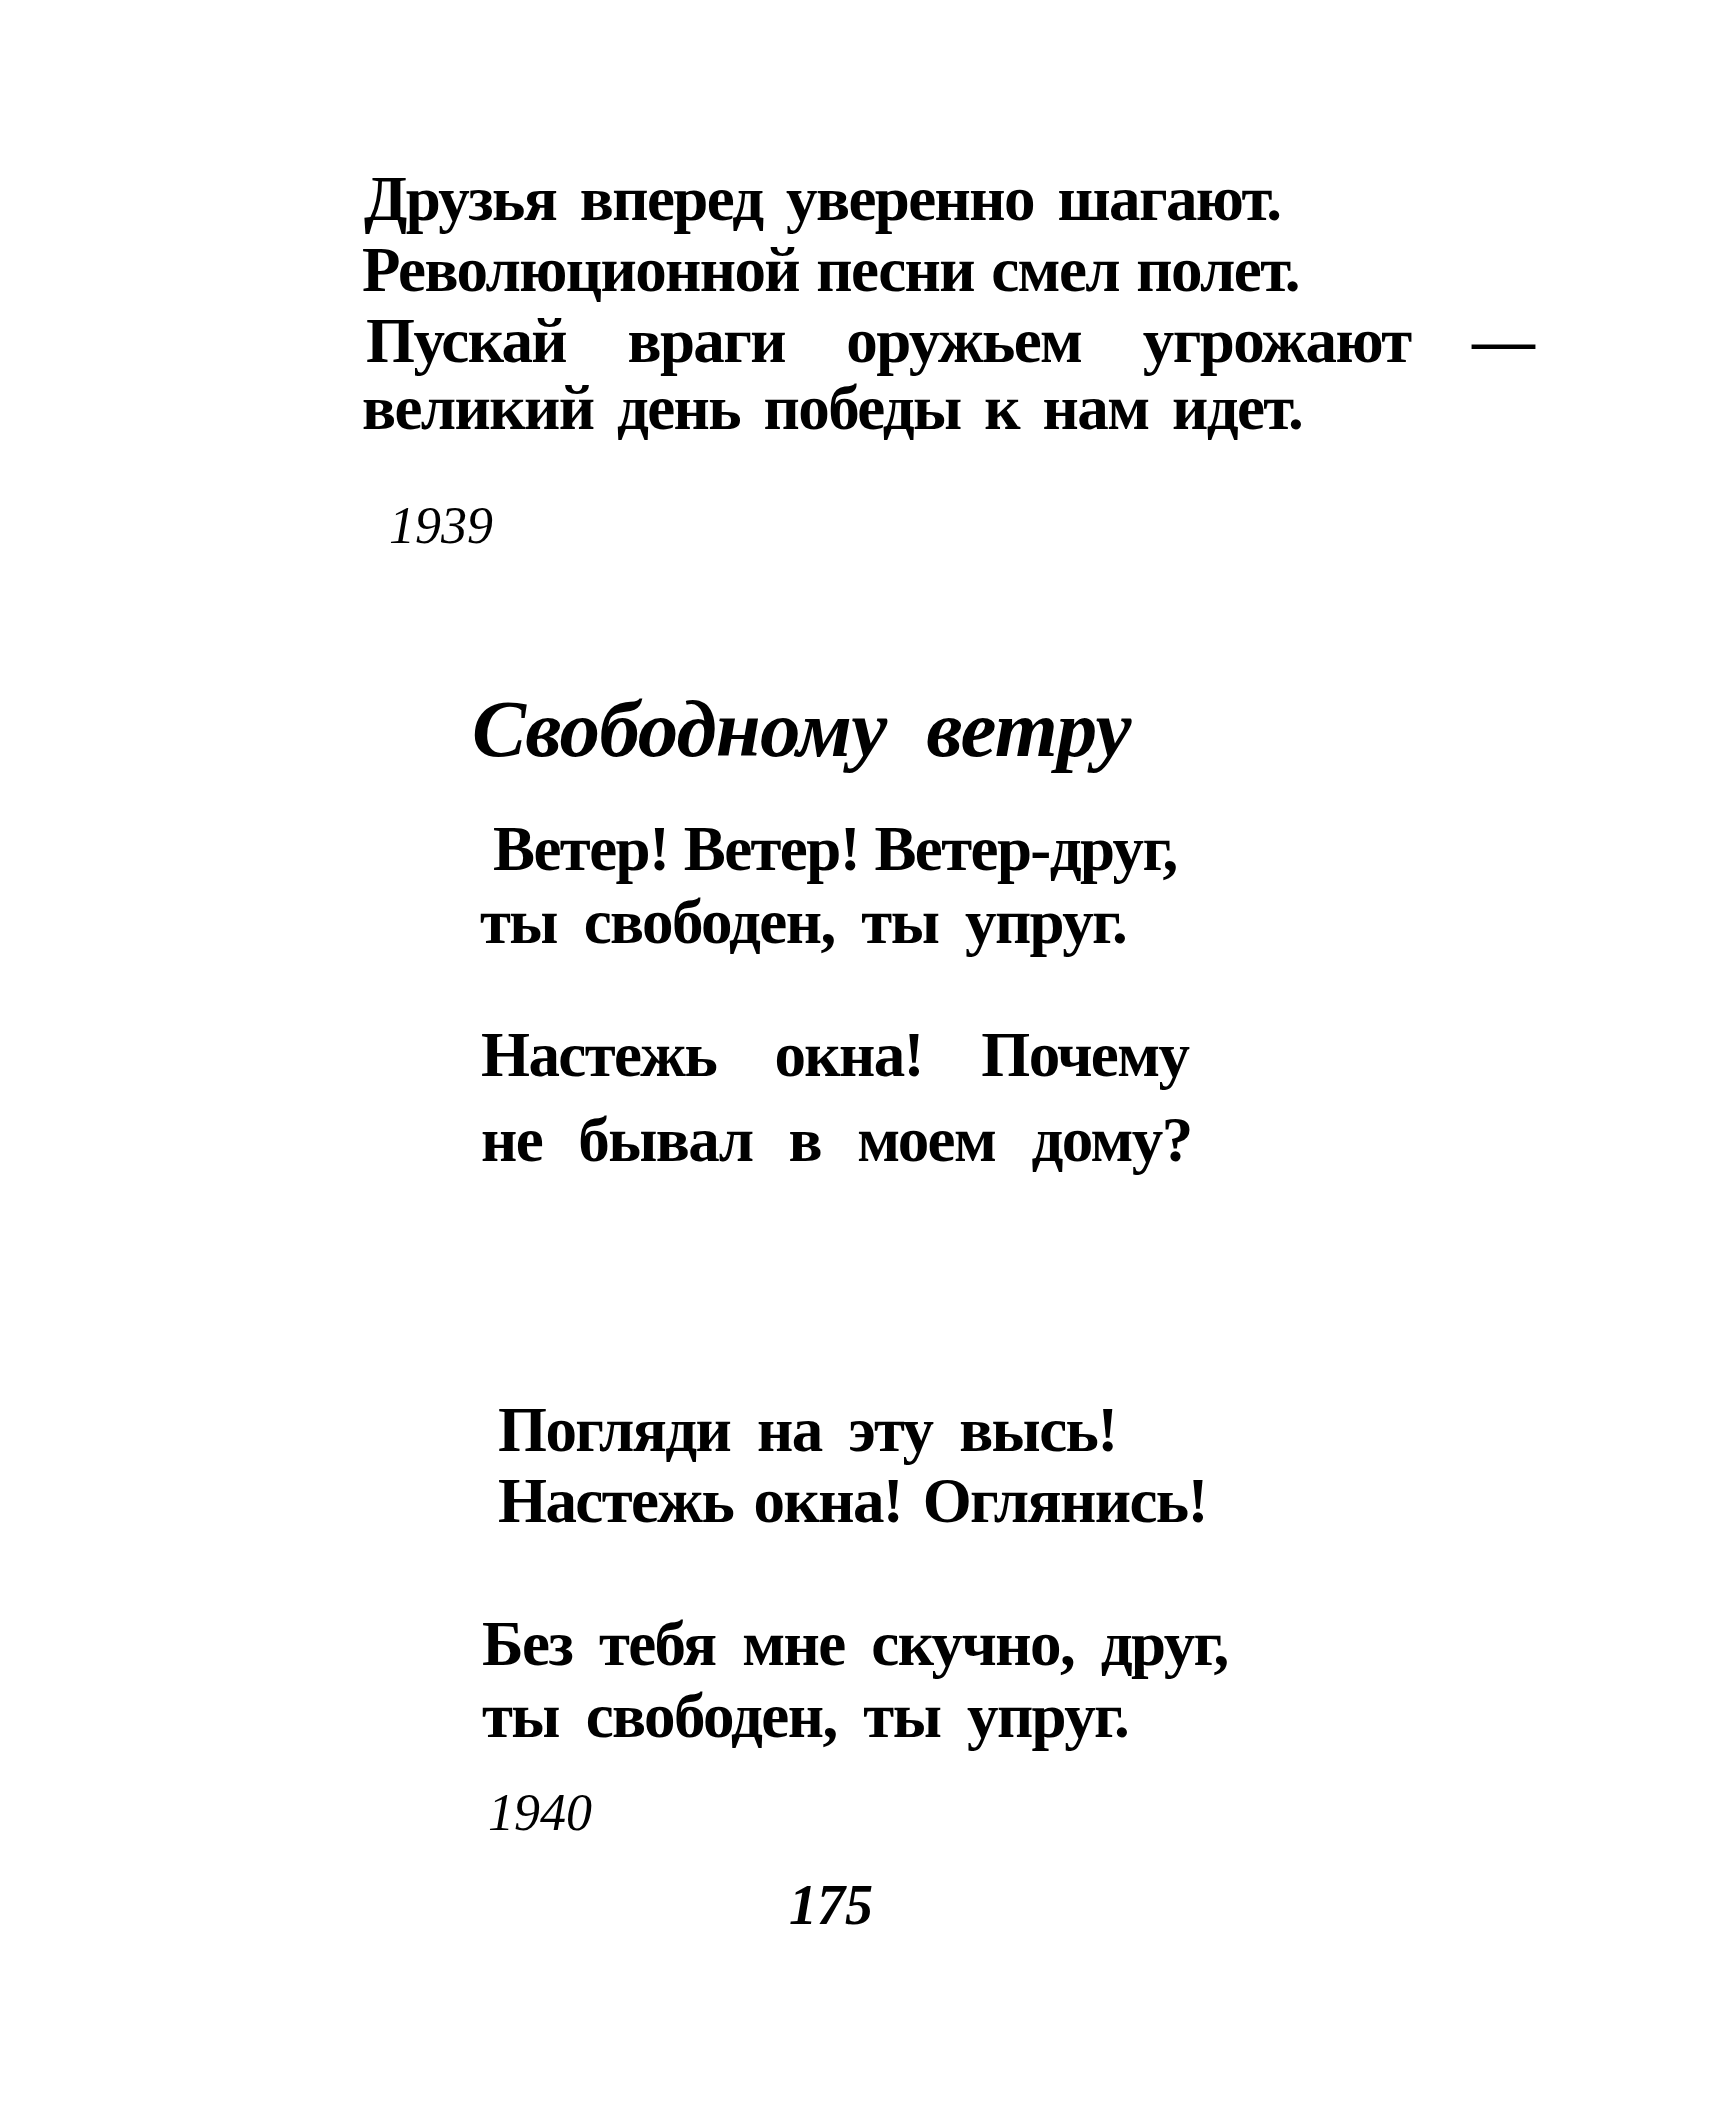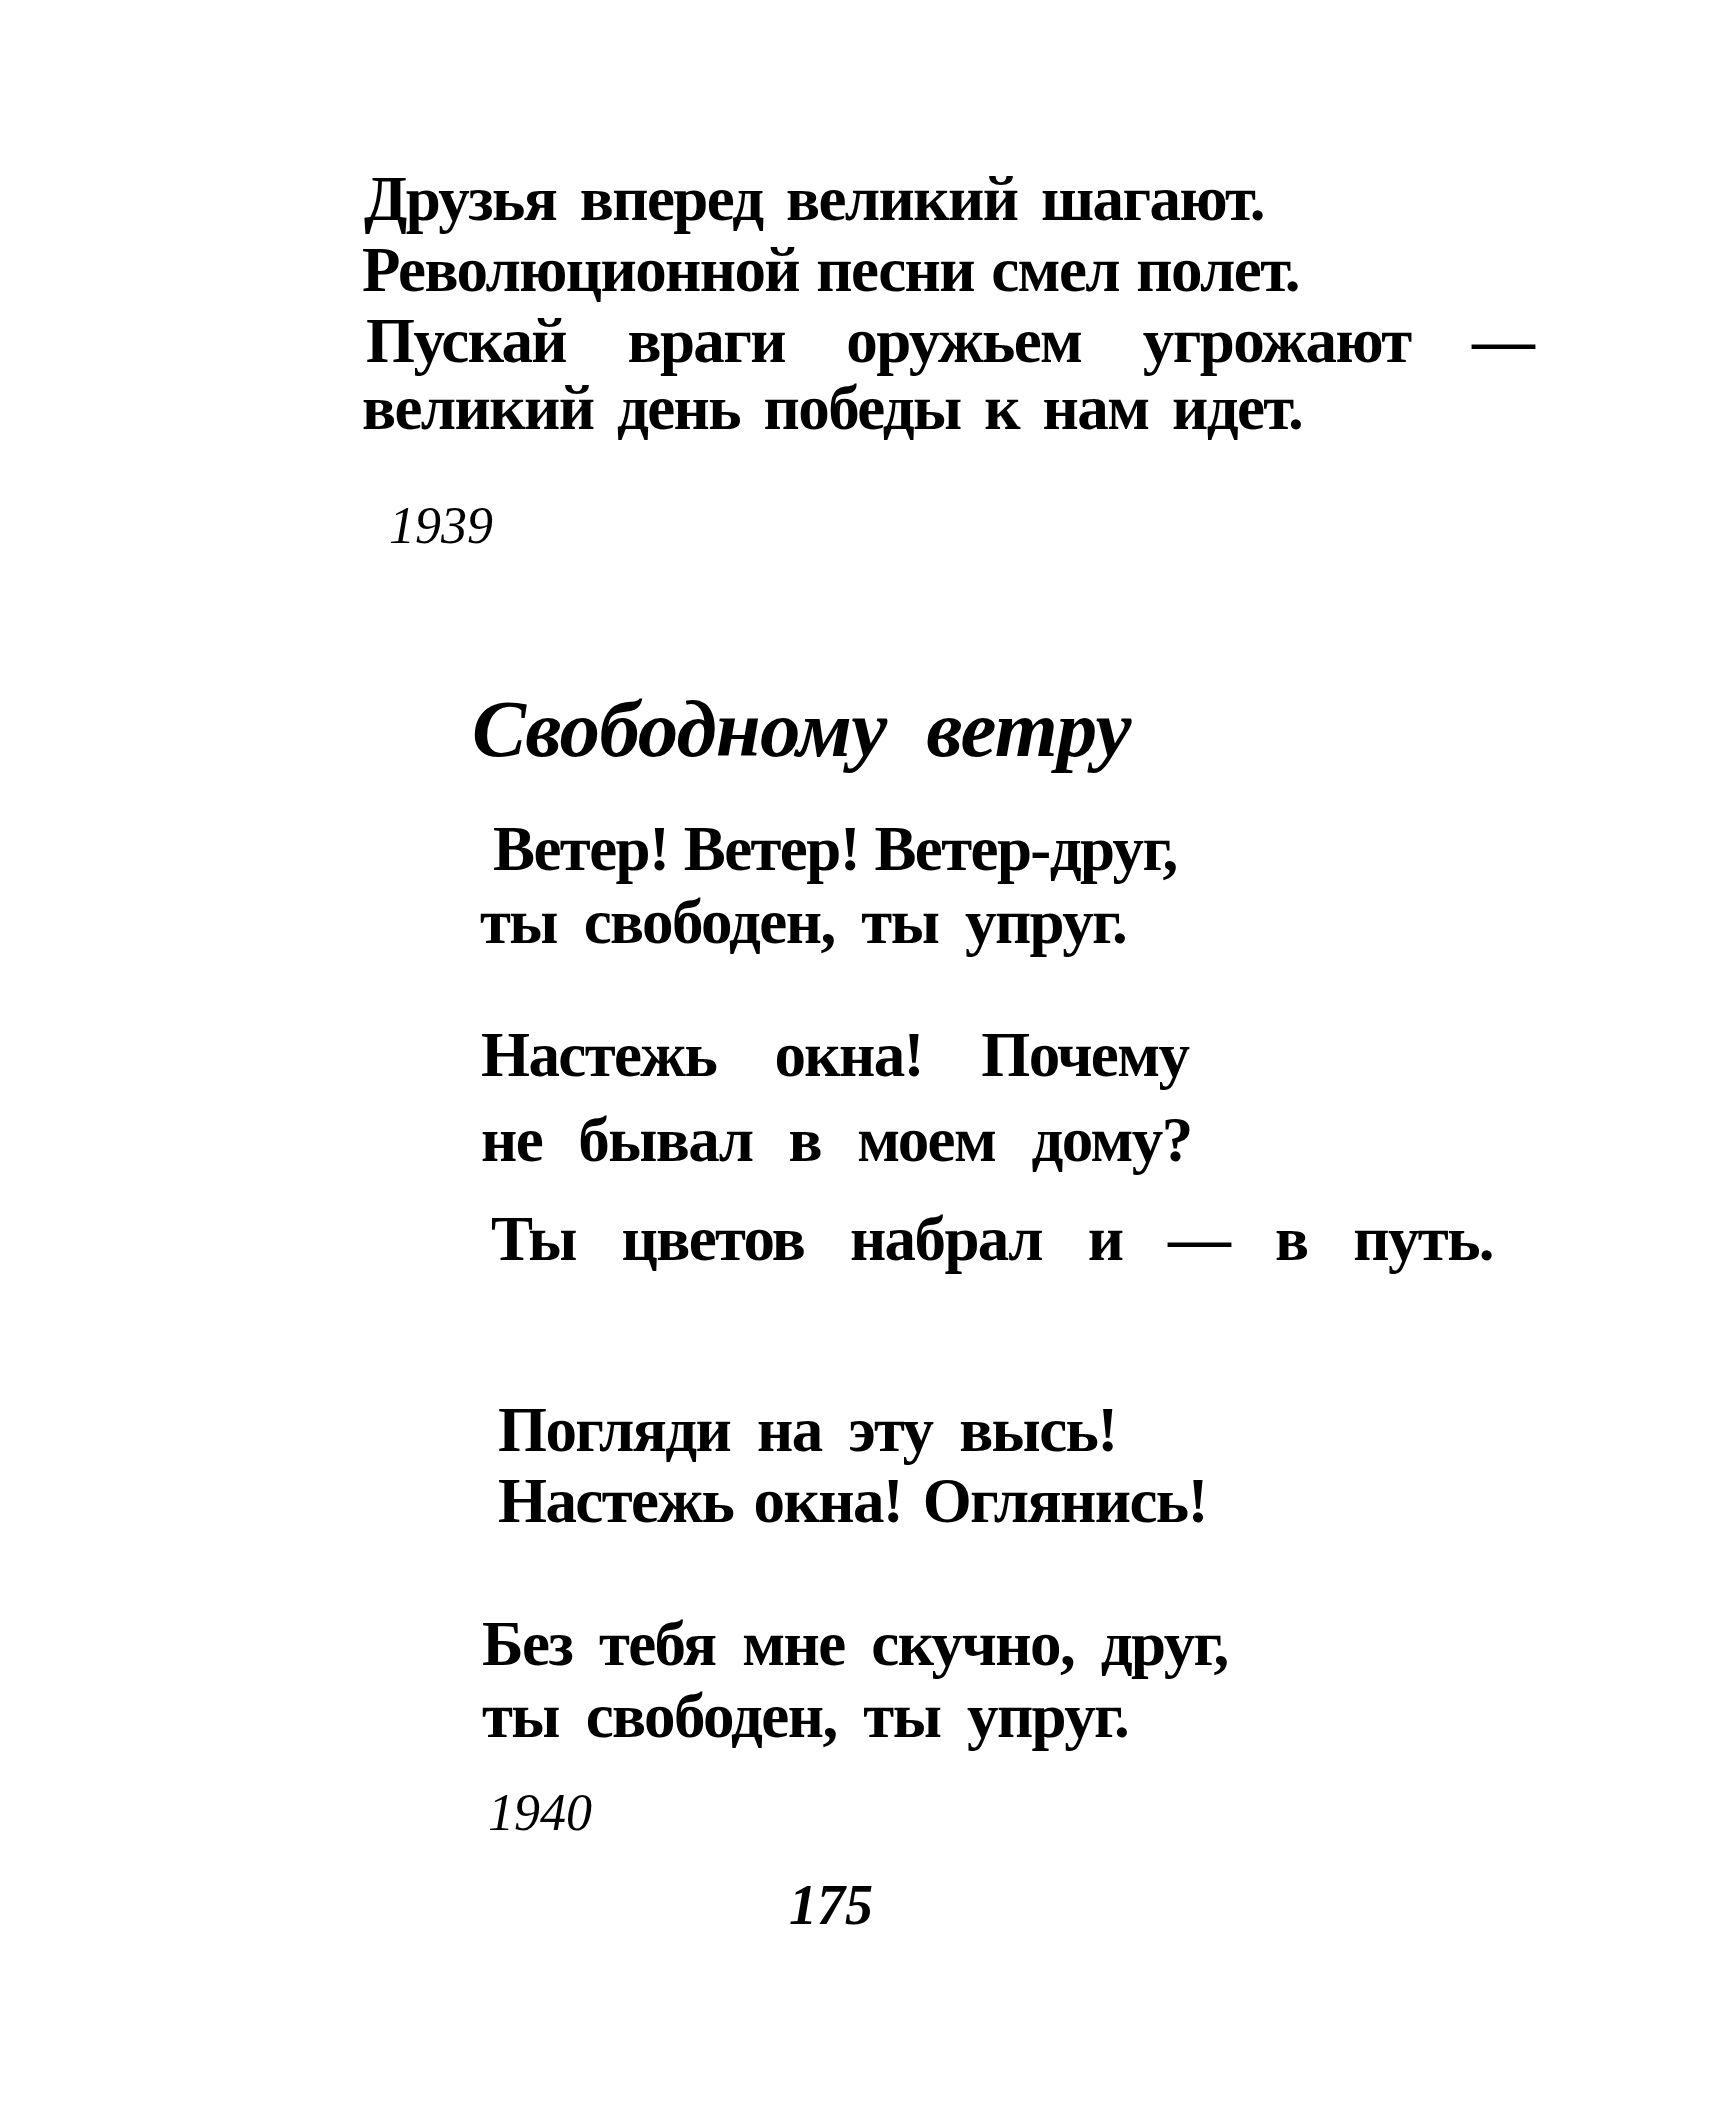--- a/index.html
+++ b/index.html
@@ -48,36 +48,35 @@
     font-weight: 700;
     font-size: 56px;
     line-height: 1;
   }
 </style>
 </head>
 <body>
 
 <div class="page">
 
-  <div class="line" style="left:364px; top:168px; word-spacing:0.15em;">Друзья вперед великий шагают.</div>
+  <div class="line" style="left:364px; top:168px; word-spacing:0.15em;">Друзья вперед уверенно шагают.</div>
   <div class="line" style="left:362px; top:239px; word-spacing:0.05em;">Революционной песни смел полет.</div>
   <div class="line" style="left:366px; top:310px; word-spacing:0.75em;">Пускай враги оружьем угрожают —</div>
   <div class="line" style="left:362px; top:377px; word-spacing:0.15em;">великий день победы к нам идет.</div>
 
   <div class="poem-date" style="left:389px; top:500px;">1939</div>
 
   <div class="poem-title" style="left:472px; top:689px; word-spacing:0.25em;">Свободному ветру</div>
 
   <div class="line" style="left:493px; top:818px; word-spacing:0.02em;">Ветер! Ветер! Ветер-друг,</div>
   <div class="line" style="left:480px; top:891px; word-spacing:0.2em;">ты свободен, ты упруг.</div>
 
   <div class="line" style="left:481px; top:1024px; word-spacing:0.7em;">Настежь окна! Почему</div>
   <div class="line" style="left:481px; top:1080px; word-spacing:0.35em;margin-top:29px;">не бывал в моем дому?</div>
 
-  <div class="line" style="left:491px; top:1208px; word-spacing:0.5em;">Ты цветов набрал и — в путь.</div>
 
   <div class="line" style="left:498px; top:1399px; word-spacing:0.2em;">Погляди на эту высь!</div>
   <div class="line" style="left:498px; top:1470px; word-spacing:0.1em;">Настежь окна! Оглянись!</div>
 
   <div class="line" style="left:482px; top:1613px; word-spacing:0.2em;">Без тебя мне скучно, друг,</div>
   <div class="line" style="left:482px; top:1685px; word-spacing:0.2em;">ты свободен, ты упруг.</div>
 
   <div class="poem-date" style="left:488px; top:1787px;">1940</div>
 
   <div class="page-number" style="left:789px; top:1877px;">175</div>

